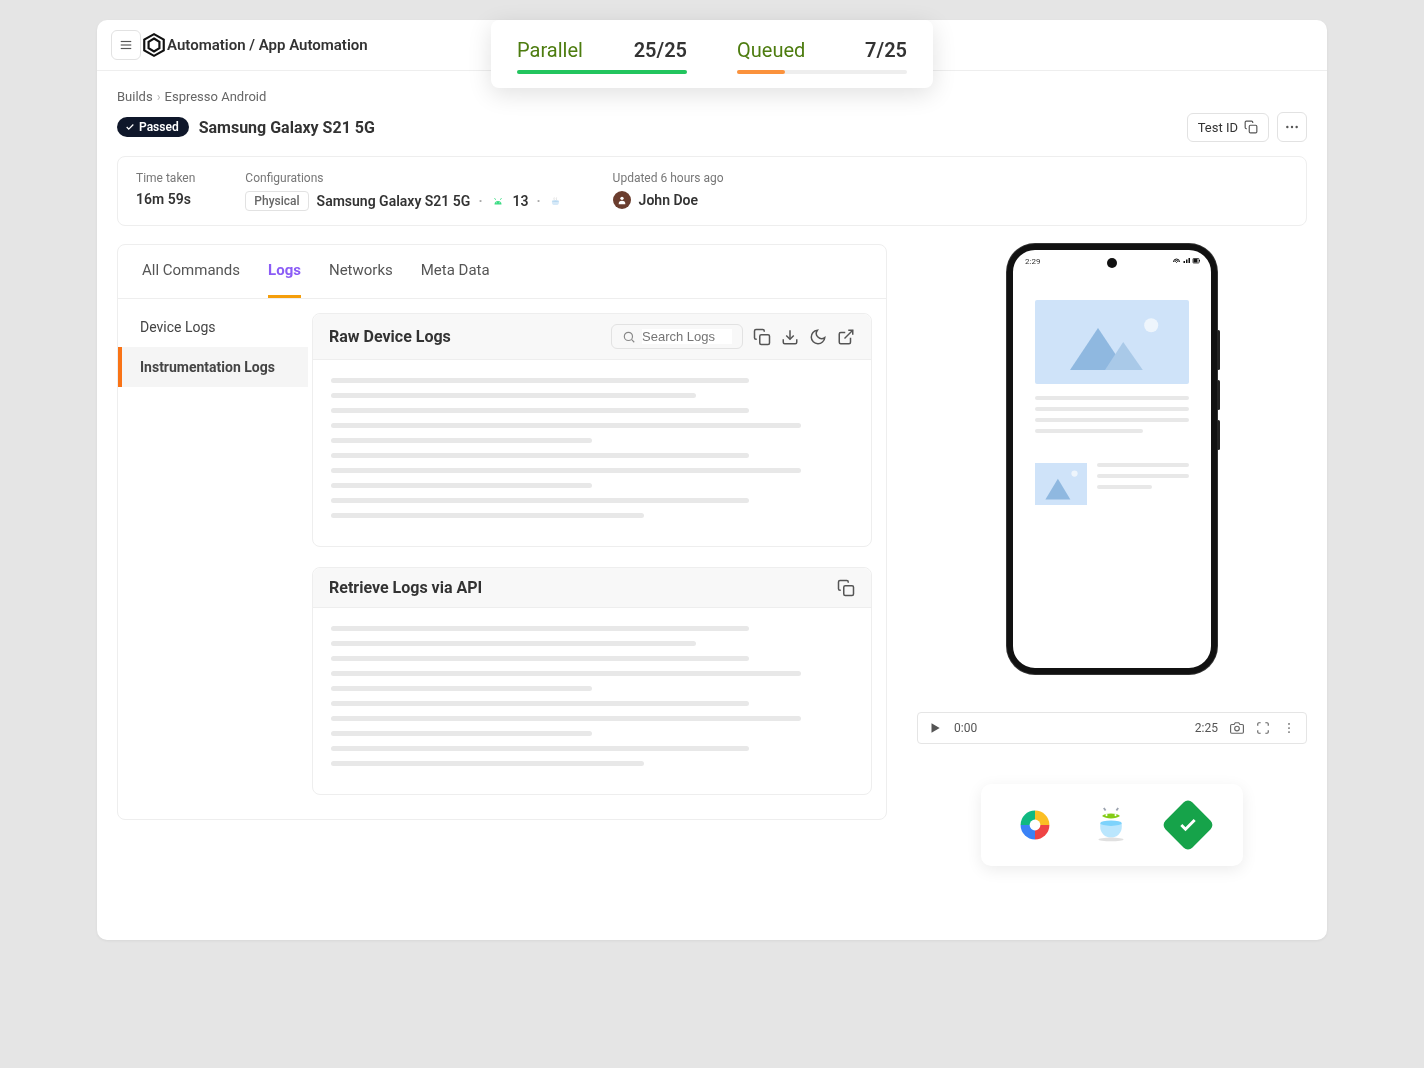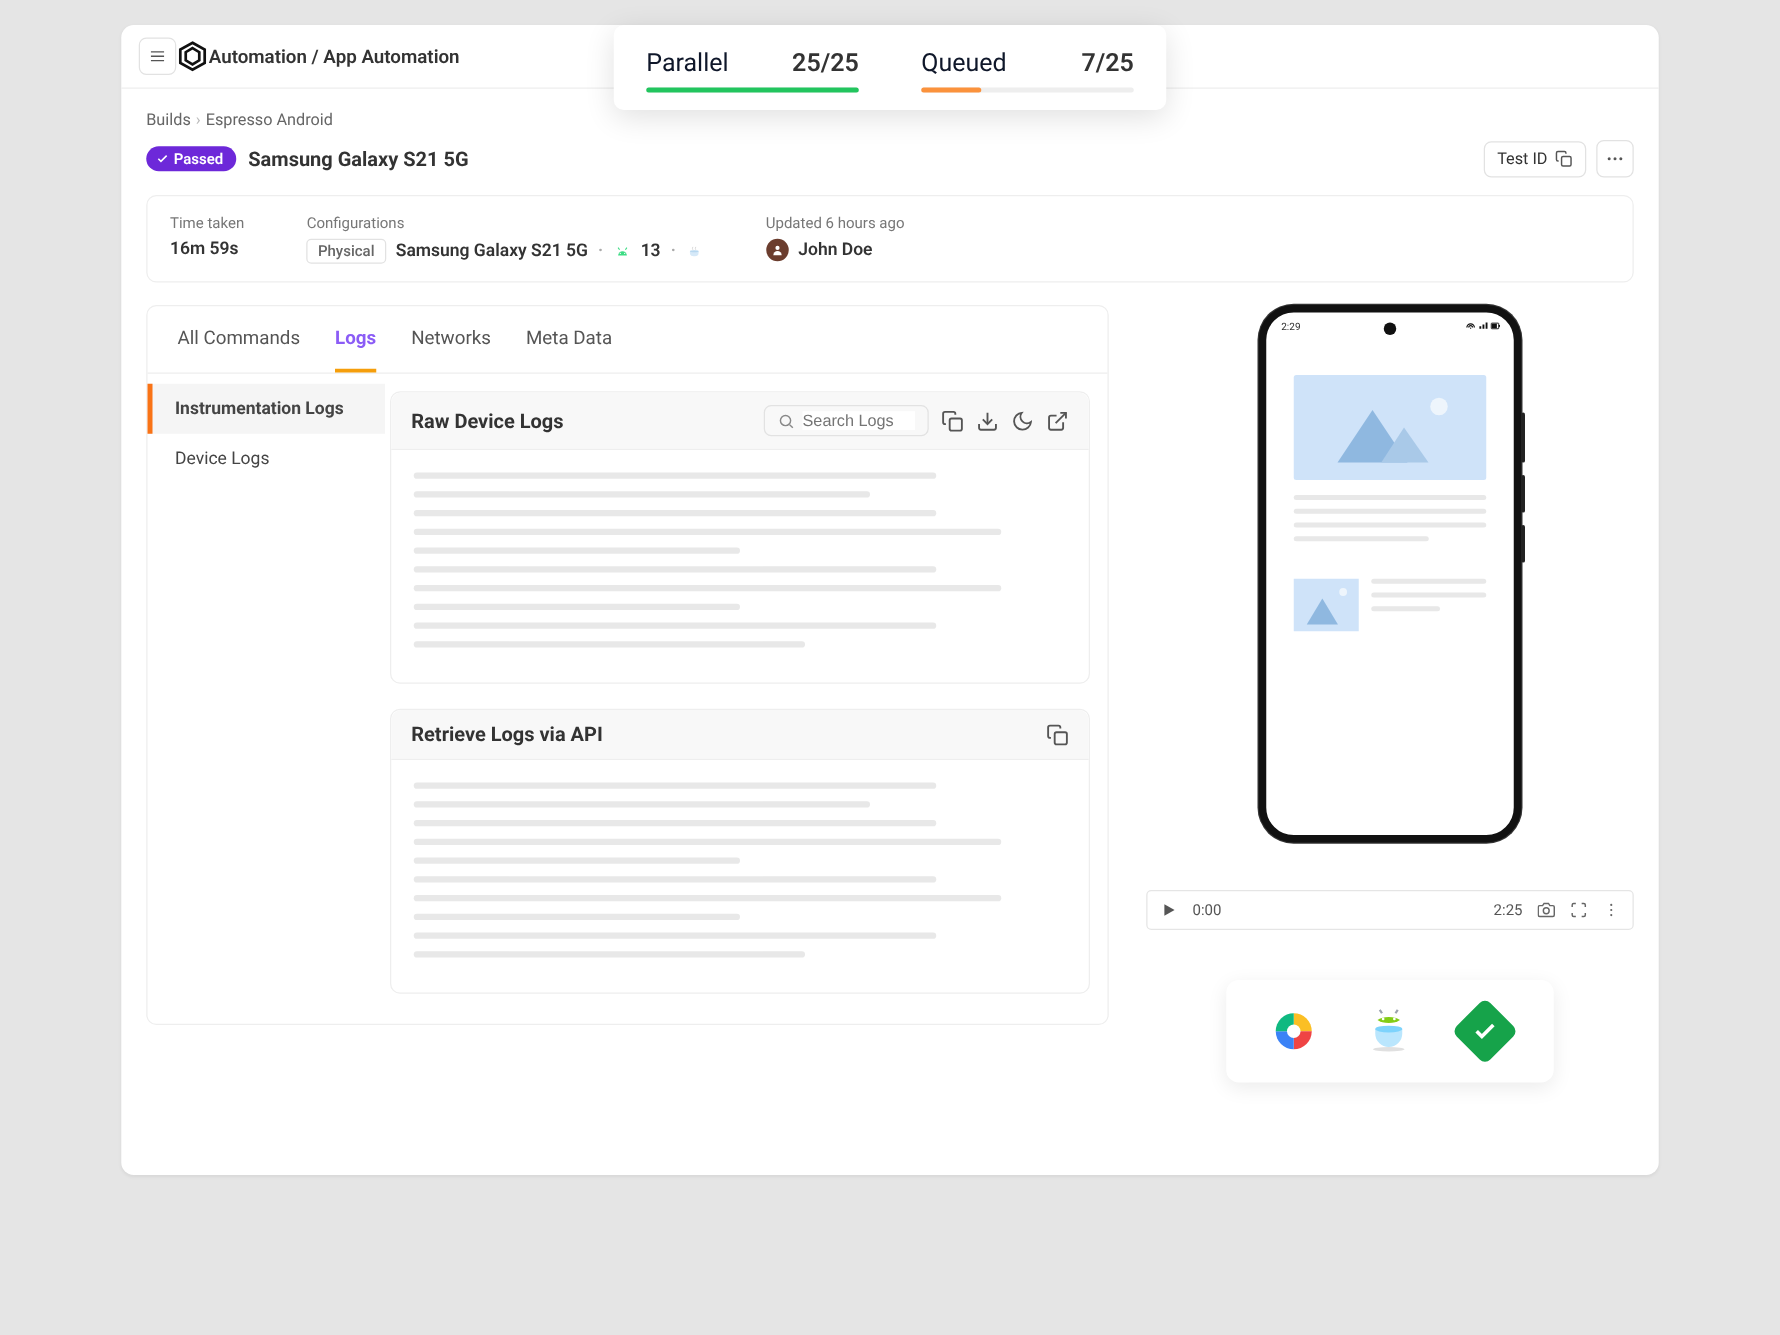--- a/index.html
+++ b/index.html
@@ -46,34 +46,34 @@
     background: #fff;
     border-radius: 8px;
     box-shadow: 0 6px 24px rgba(0,0,0,0.12);
     padding: 18px 26px 14px;
     display:flex;
     gap: 50px;
     z-index: 10;
   }
   .float-item { min-width: 170px; }
   .float-head { display:flex; justify-content:space-between; font-size: 20px; margin-bottom: 8px;}
-  .float-label { color: #0f172a; }
+  .float-label { color: #4d7c0f; }
   .float-value { font-weight: 600; }
   .bar { height: 4px; background:#eee; border-radius: 3px; position:relative; }
   .bar .fill { position:absolute; left:0; top:0; bottom:0; border-radius:3px; }
   .bar.green .fill { background:#22c55e; width:100%; }
   .bar.orange .fill { background:#fb923c; width:28%; }
   
   .content { padding: 18px 20px; }
   .crumbs { display:flex; align-items:center; gap:4px; font-size:13px; color:#666; margin-bottom:8px;}
   .crumbs .sep { color:#bbb; }
   .title-row { display:flex; align-items:center; justify-content:space-between; margin-bottom: 14px;}
   .title-left { display:flex; align-items:center; gap:10px;}
   .status-badge {
-    background:#6d28d9; color:#fff; font-size:12px; font-weight:600;
+    background:#0f172a; color:#fff; font-size:12px; font-weight:600;
     border-radius: 14px; padding: 3px 10px 3px 8px; display:inline-flex; align-items:center; gap:4px;
   }
   .device-title { font-weight:700; font-size:16px; }
   .title-right { display:flex; align-items:center; gap:8px; }
   .pill-btn {
     border:1px solid #e2e2e2; border-radius: 6px; padding: 6px 10px;
     display:inline-flex; align-items:center; gap:6px; font-size:13px; cursor:pointer;
   }
   .icon-btn {
     width:30px; height:30px; border:1px solid #e2e2e2; border-radius:6px;
@@ -302,22 +302,22 @@
       <div class="left-col">
         <div class="tabs-box">
           <div class="tabs">
             <div class="tab">All Commands</div>
             <div class="tab active">Logs</div>
             <div class="tab">Networks</div>
             <div class="tab">Meta Data</div>
           </div>
           <div class="tab-body">
             <div class="side-nav">
+              <div class="side-item">Device Logs</div>
               <div class="side-item active">Instrumentation Logs</div>
-              <div class="side-item">Device Logs</div>
             </div>
             <div class="logs-area">
 
               <div class="panel">
                 <div class="panel-head">
                   <div class="panel-title">Raw Device Logs</div>
                   <div class="panel-tools">
                     <div class="search-box">
                       <svg width="14" height="14" viewBox="0 0 24 24" fill="none" stroke="#888" stroke-width="2">
                           <circle cx="11" cy="11" r="7"></circle>

